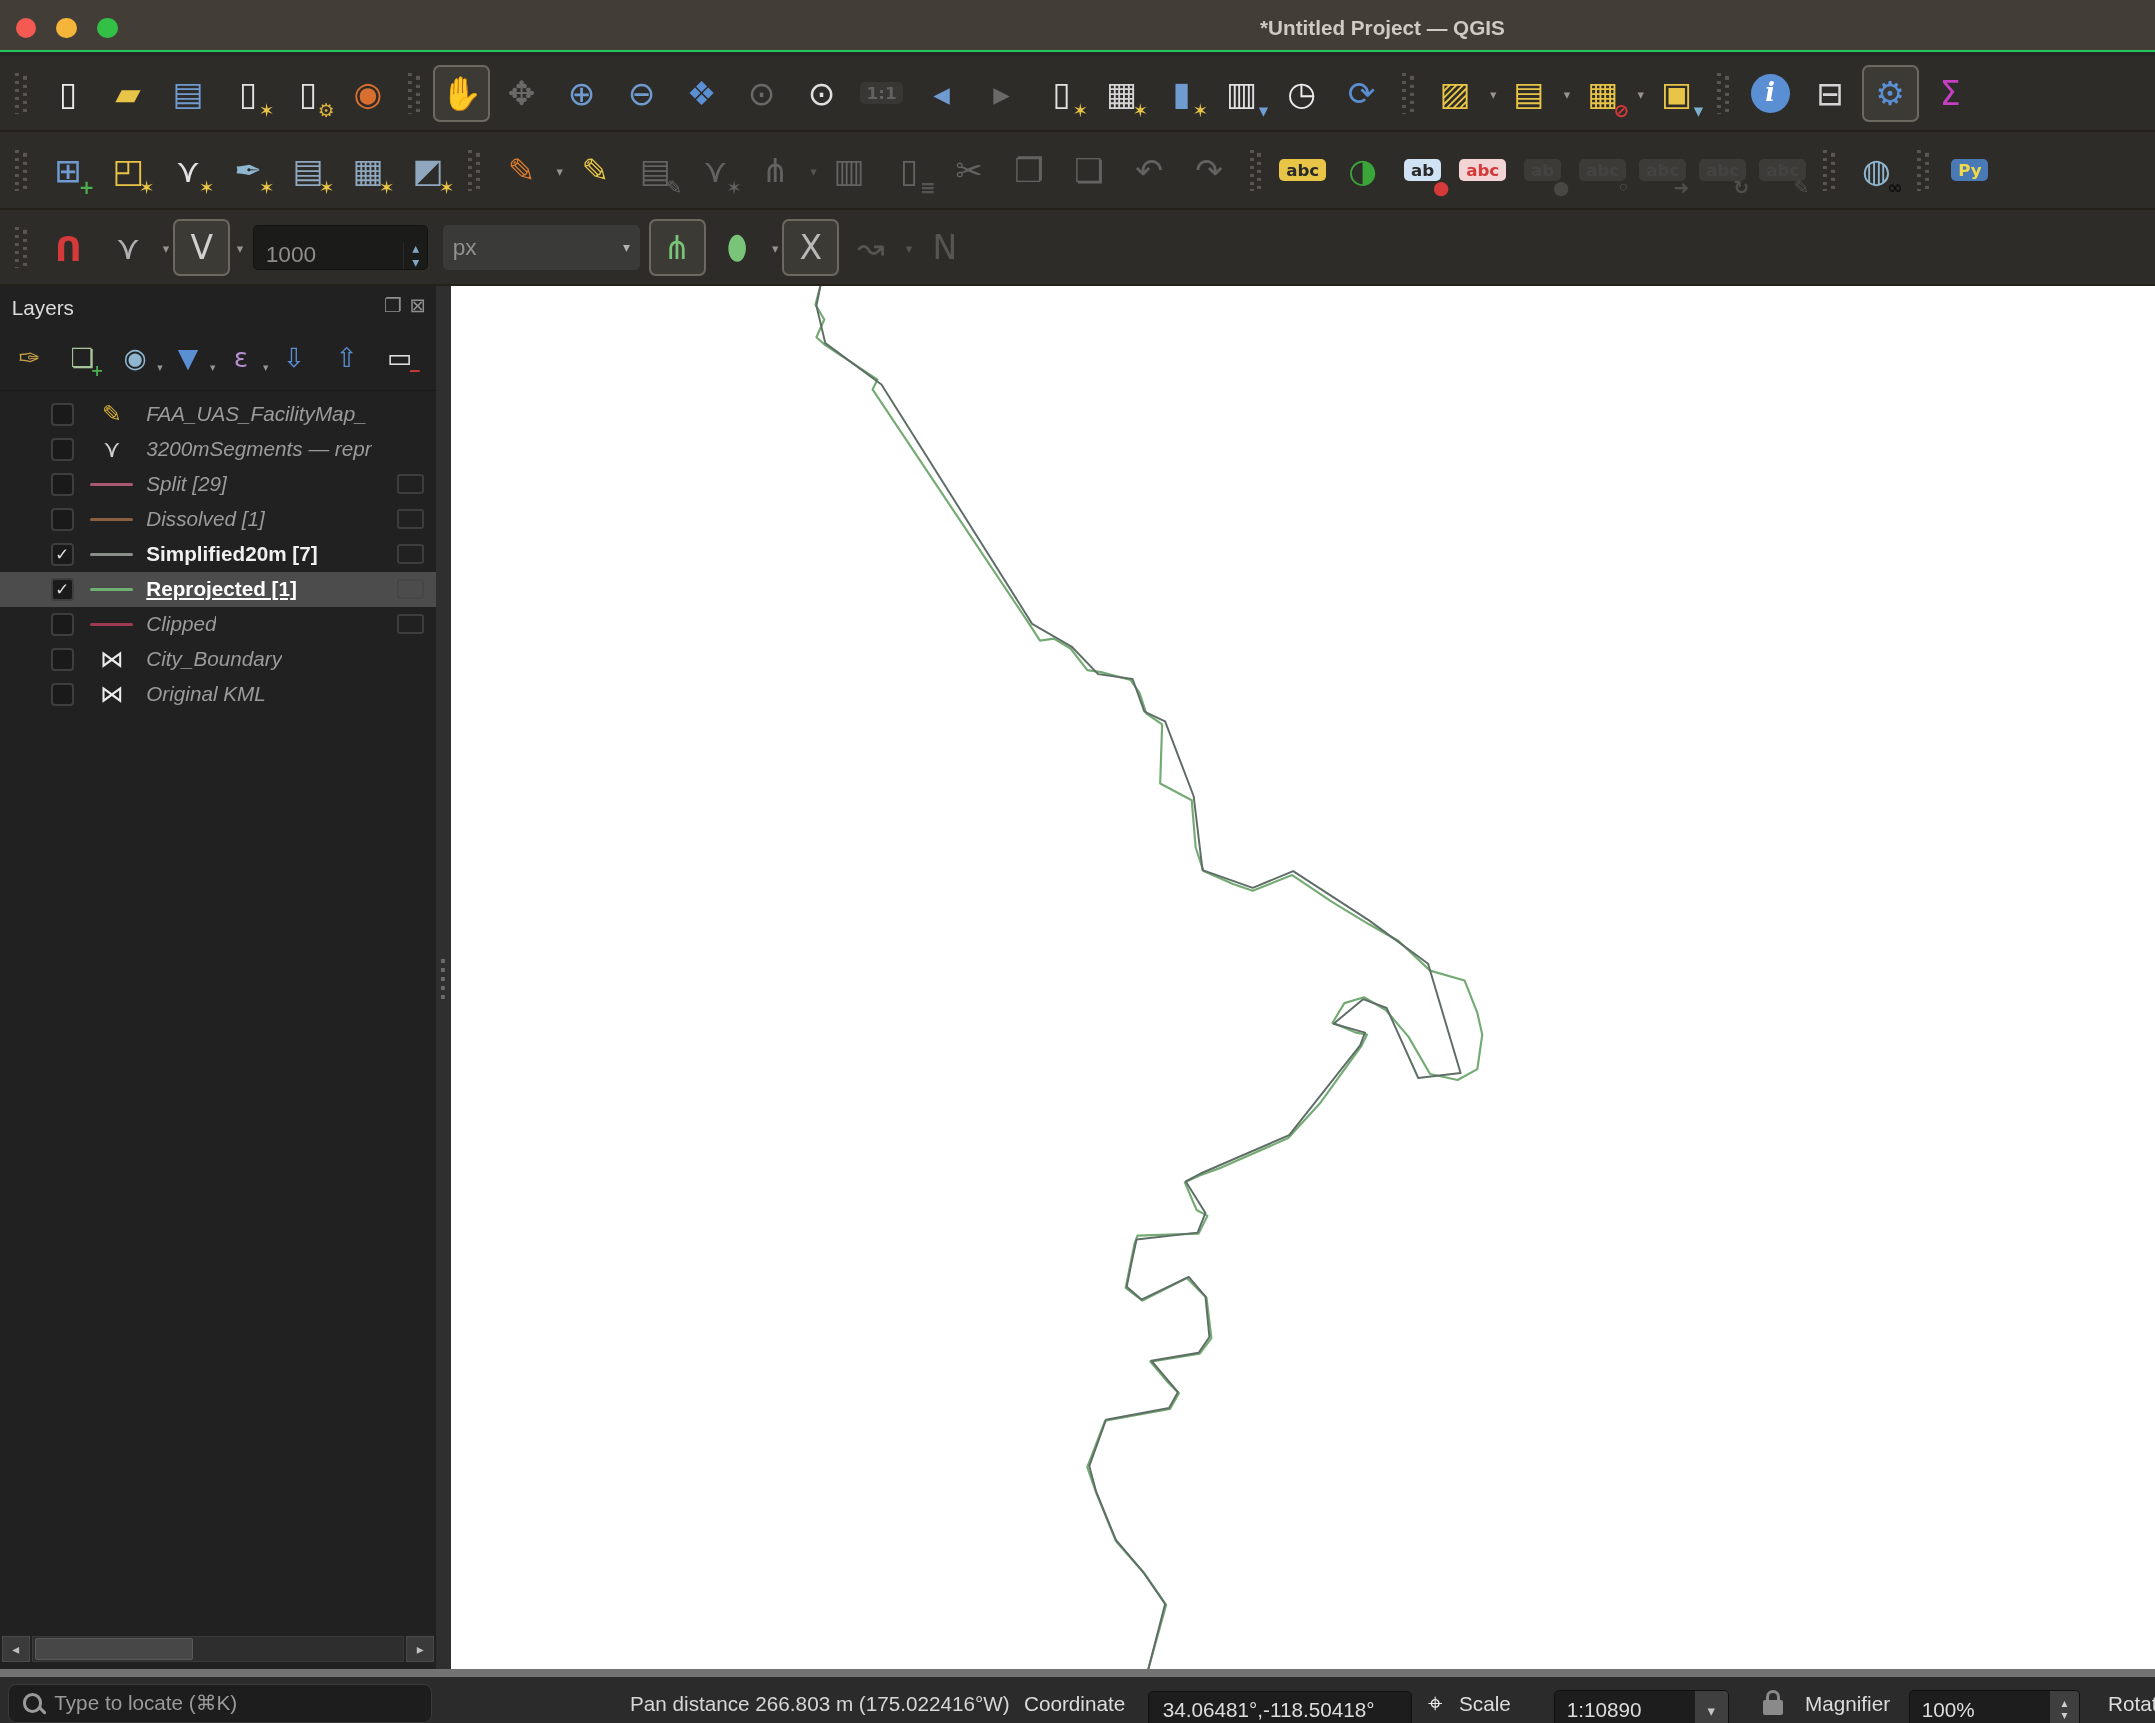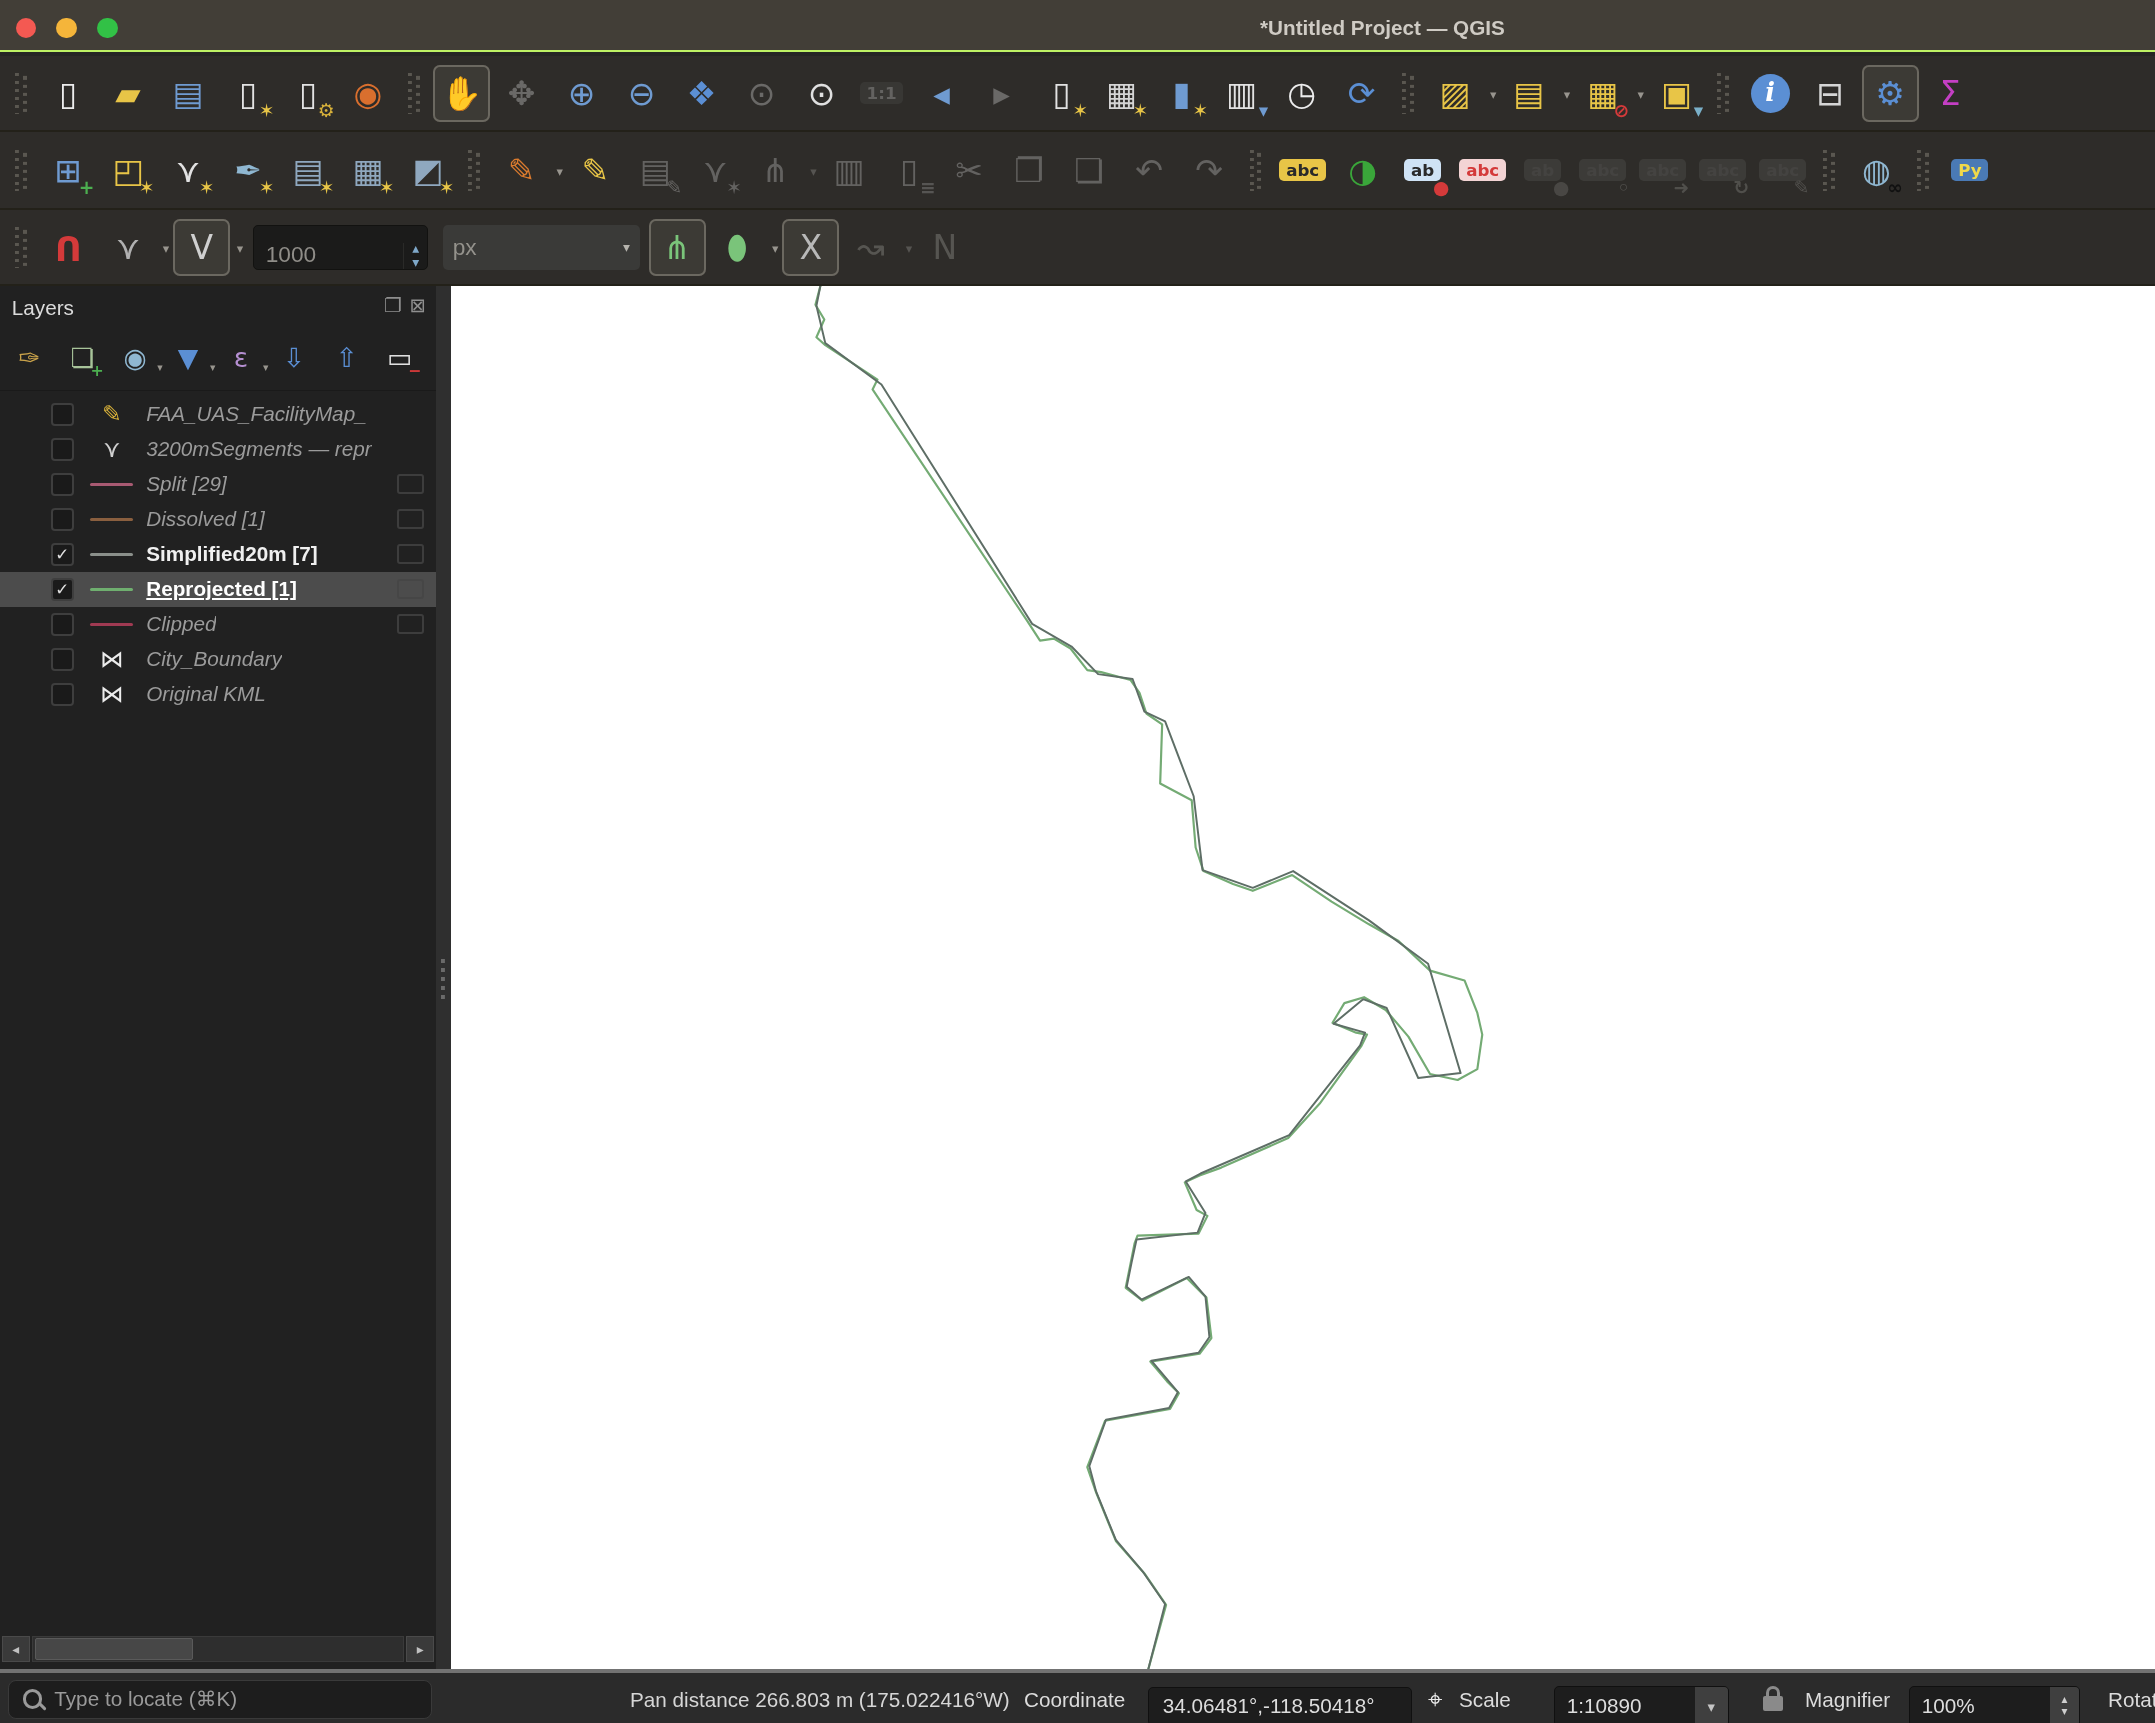--- a/index.html
+++ b/index.html
@@ -1,21 +1,21 @@
 <!DOCTYPE html>
 <html><head>
 <meta charset="utf-8">
 <style>
   html,body{margin:0;padding:0}
   body{width:2155px;height:1724px;position:relative;overflow:hidden;background:#262624;
        font-family:"Liberation Sans","DejaVu Sans",sans-serif;color:#d6d6d6;-webkit-font-smoothing:antialiased}
   .glyph{font-family:"DejaVu Sans",sans-serif}
 
   
-  #titlebar{position:absolute;left:0;top:0;width:2155px;height:52px;background:#423e37;border-bottom:2px solid #bef264;box-sizing:border-box}
+  #titlebar{position:absolute;left:0;top:0;width:2155px;height:52px;background:#423e37;border-bottom:2px solid #22c55e;box-sizing:border-box}
   .tl{position:absolute;top:17.7px;width:20.7px;height:20.7px;border-radius:50%}
   #win-title{position:absolute;left:1260px;top:0;height:56px;line-height:56px;font-size:20.7px;font-weight:bold;color:#cfcbc4}
 
   
   .trow{position:absolute;left:0;width:2155px;background:#2e2c29;border-bottom:2px solid #232119;
         box-sizing:border-box;display:flex;align-items:center;padding-left:5.9px;gap:3px}
   #row1{top:56px;height:76px}
   #row2{top:132px;height:78px}
   #row3{top:210px;height:76px}
   .grip{width:12.8px;height:41px;margin:0 8.9px;flex:0 0 auto;
@@ -73,21 +73,21 @@
   .sthumb{position:absolute;left:2px;top:1px;width:158px;height:21.7px;background:#474747;border:1px solid #5a5a5a;border-radius:2px;box-sizing:border-box}
 
   
   #splitter{position:absolute;left:436px;top:286px;width:14.8px;height:1383px;background:#2f2f2f}
   #splitter .sgrip{position:absolute;left:3.9px;top:673px;width:6.9px;height:43px;
         background-image:repeating-linear-gradient(180deg,#6a6a6a 0 3.9px,rgba(0,0,0,0) 3.9px 8.9px);background-size:3.9px 100%;background-repeat:repeat-y;background-position:1px 0}
   #map{position:absolute;left:451px;top:286px;width:1704px;height:1383px;background:#ffffff}
   #map svg{display:block;width:100%;height:100%}
 
   
-  #statusbar{position:absolute;left:0;top:1669px;width:2155px;height:55px;background:#2b2b2b;border-top:4px solid #737373;box-sizing:border-box;font-size:20.7px}
+  #statusbar{position:absolute;left:0;top:1669px;width:2155px;height:55px;background:#2b2b2b;border-top:8px solid #737373;box-sizing:border-box;font-size:20.7px}
   .sb{position:absolute;top:0;height:53px;display:flex;align-items:center}
   #locator{left:7.9px;width:424px;height:39px;top:6.9px;background:#1d1d1d;border:1px solid #3a3a3a;border-radius:7.9px;
            display:flex;align-items:center;gap:11.8px;padding:0 13.8px;box-sizing:border-box;color:#9a9a9a}
   .magico{width:13.8px;height:13.8px;border:3px solid #9a9a9a;border-radius:50%;position:relative;flex:0 0 auto}
   .magico::after{content:"";position:absolute;width:8.9px;height:3px;background:#9a9a9a;transform:rotate(45deg);right:-7.9px;bottom:-2px;border-radius:2px}
   .sbval{background:#1d1d1d;border:1px solid #101010;border-radius:4.9px;color:#dddddd;display:flex;align-items:center;
          padding:0 13.8px;height:39px;box-sizing:border-box}
   #scale-combo{left:1554px;top:6.9px}
   .scombo{display:flex;align-items:stretch;height:39px;background:#1d1d1d;border:1px solid #101010;border-radius:4.9px;overflow:hidden}
   .scombo .v{display:flex;align-items:center;padding:0 11.8px;color:#dddddd;width:116px}

